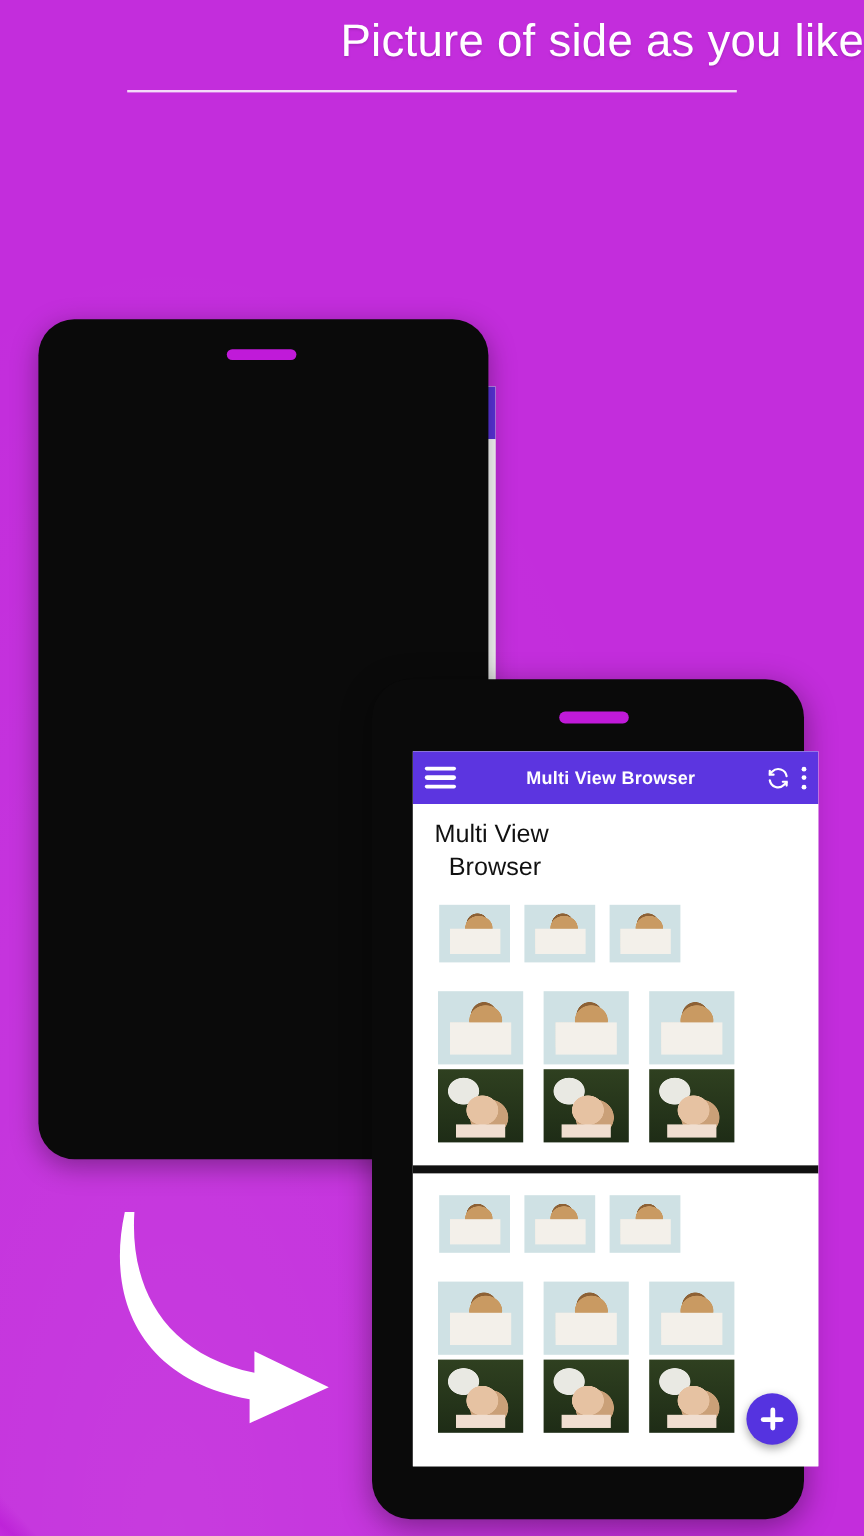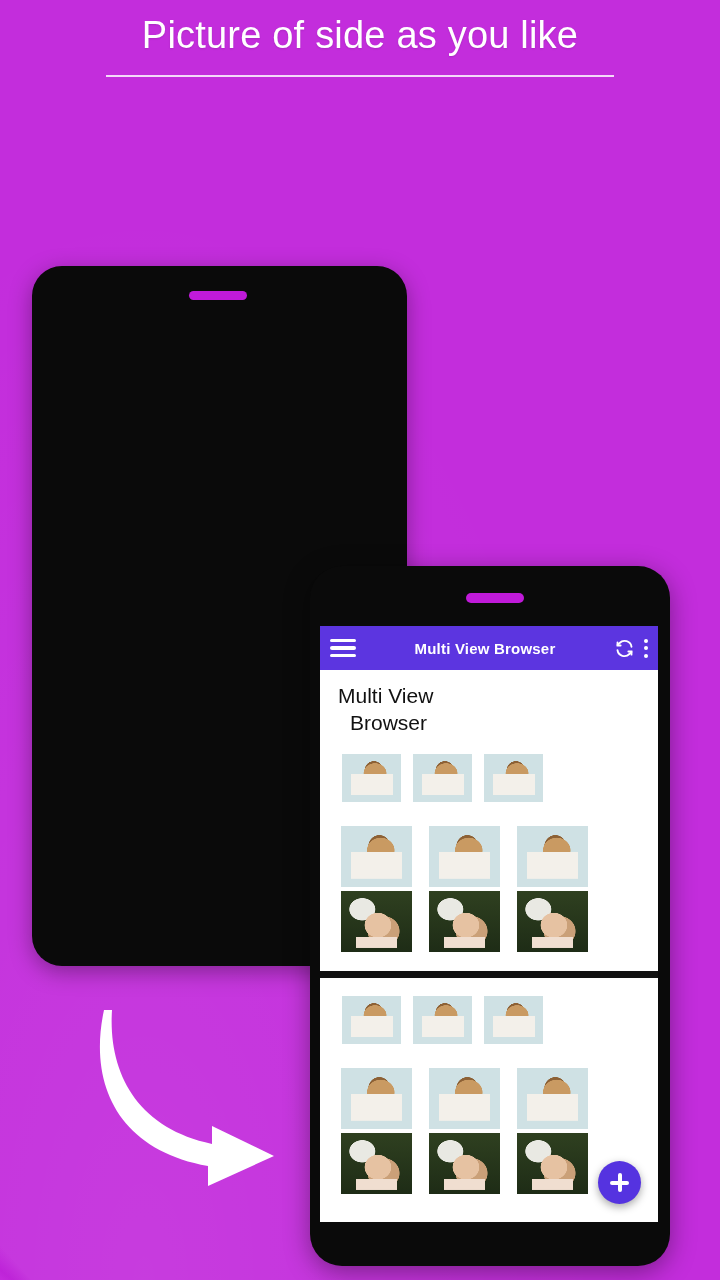--- a/index.html
+++ b/index.html
@@ -29,37 +29,38 @@
     content:""; position:absolute; inset:0;
     background:radial-gradient(ellipse at 20% 100%, rgba(255,255,255,.07), transparent 60%);
   }
 
   
   #header { position:absolute; top:0; left:0; width:720px; z-index:5; text-align:center; }
   #header-title {
     color:#fff; font-size:38px; font-weight:400;
     padding-top:14px; letter-spacing:.2px;
     text-shadow:0 1px 2px rgba(0,0,0,.12);
+    text-align:right;
   }
   #header-rule {
     height:1.5px; background:rgba(255,255,255,.82);
     width:508px; margin:18px auto 0;
   }
   #header-sub {
     color:#fff; font-size:37px; line-height:55px;
     font-weight:400; padding:12px 28px 0;
     text-shadow:0 1px 2px rgba(0,0,0,.12);
   }
 
   
   .phone { position:absolute; background:#0a0a0a; z-index:3; }
   .phone-notch {
     position:absolute; border-radius:6px; background:#c01ad9;
   }
-  .screen { position:absolute; background:#fff; overflow:hidden; }
+  .screen { position:absolute; background:#fff; overflow:hidden;margin-left:24px; }
 
   
   #phone-one { left:32px; top:266px; width:375px; height:700px;
     border-radius:30px; box-shadow:0 6px 22px rgba(0,0,0,.34); }
   #phone-one-screen { left:50px; top:322px; width:339px; height:598px; }
 
   
   #phone-two { left:310px; top:566px; width:360px; height:700px;
     border-radius:32px; box-shadow:0 6px 26px rgba(0,0,0,.38); z-index:4; }
   #phone-two-screen { left:320px; top:626px; width:338px; height:596px; z-index:4; }

